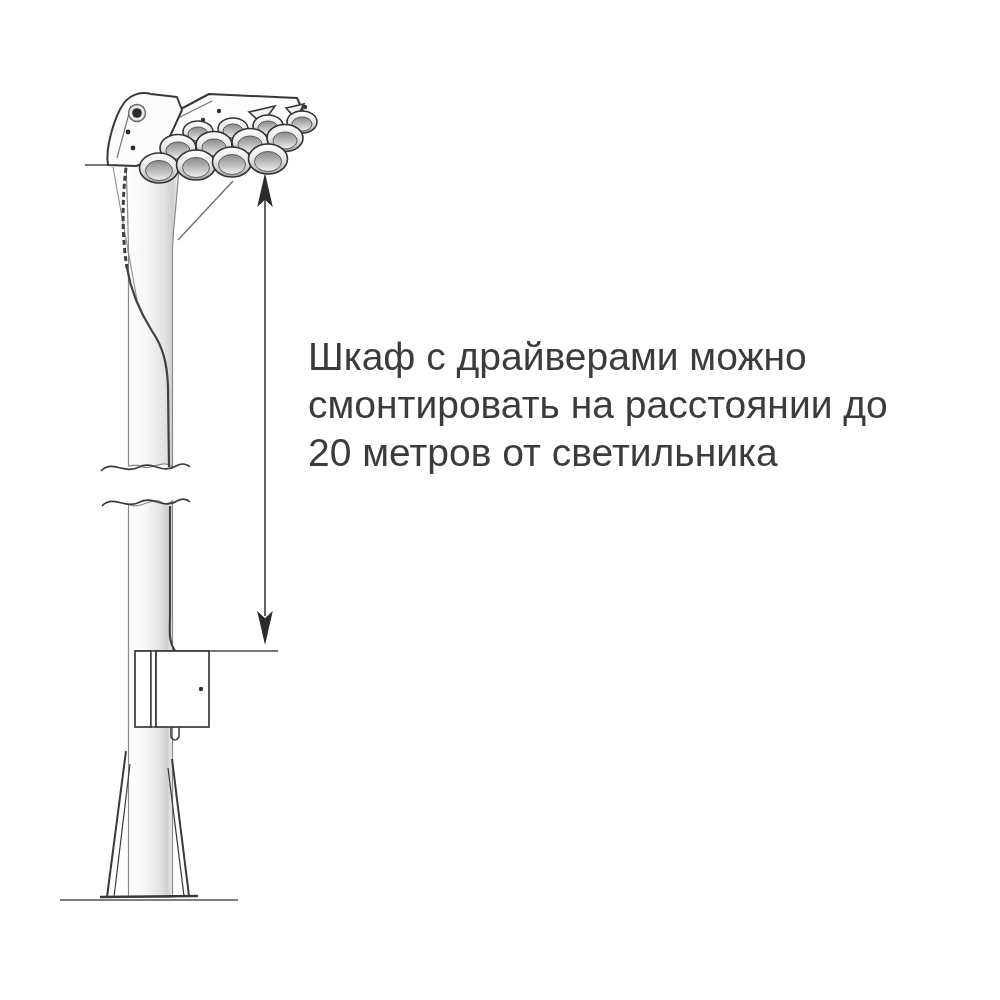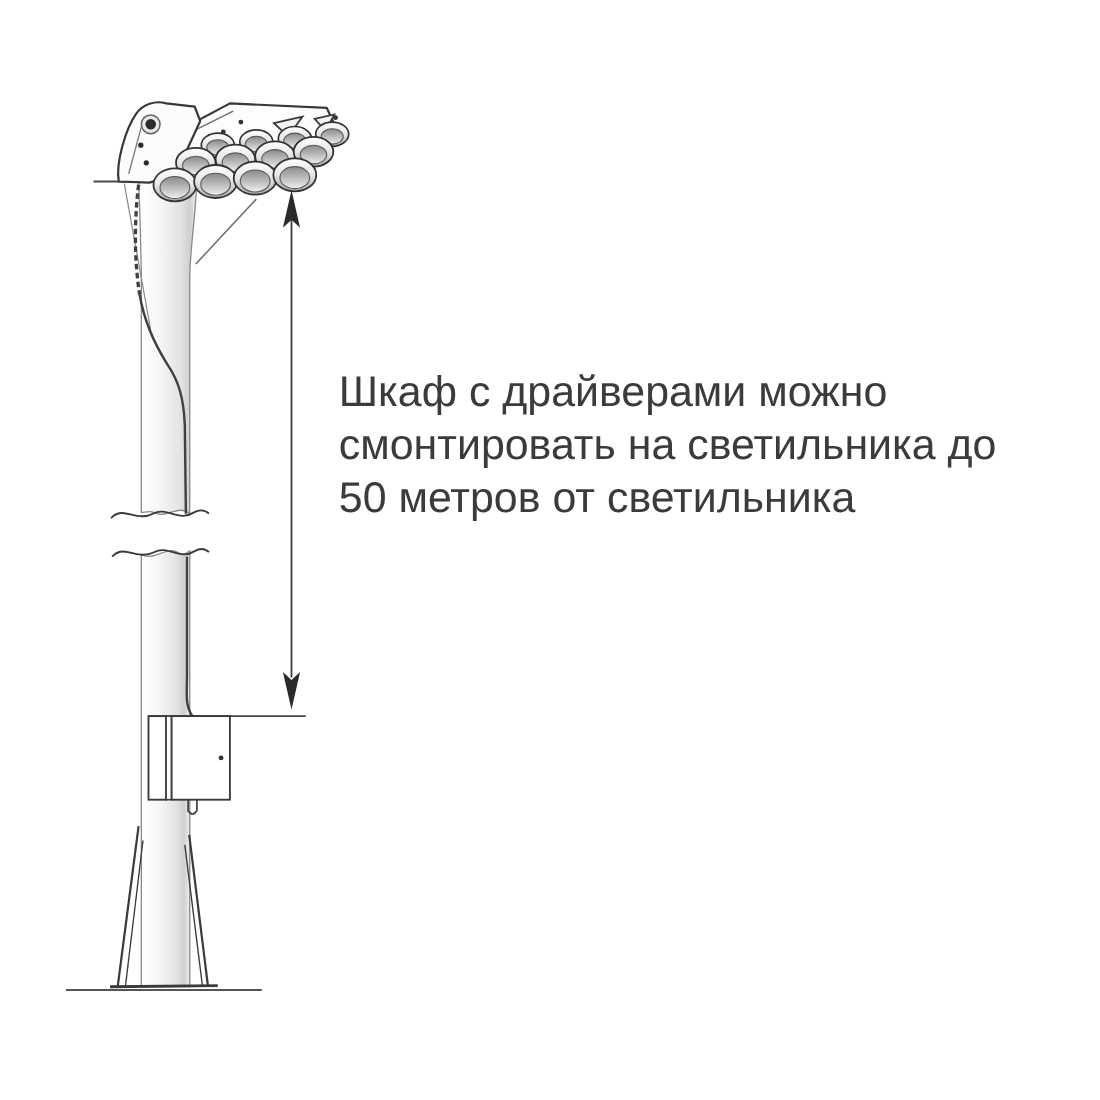--- a/index.html
+++ b/index.html
@@ -181,17 +181,17 @@
         <g>
             <ellipse cx="268" cy="159" rx="19.5" ry="15" fill="url(#gradLamp)" stroke="#333" stroke-width="1.6"></ellipse>
             <ellipse cx="268" cy="161.5" rx="13.5" ry="10" fill="url(#gradBowl)" stroke="#5a5a5a" stroke-width="1"></ellipse>
           </g>
       </g>
     </g>
   </svg>
 
   <div class="caption">
     <div>Шкаф с драйверами можно</div>
-    <div>смонтировать на светильника до</div>
-    <div>50 метров от светильника</div>
+    <div>смонтировать на расстоянии до</div>
+    <div>20 метров от светильника</div>
   </div>
 
 </div>
 
 </body></html>

